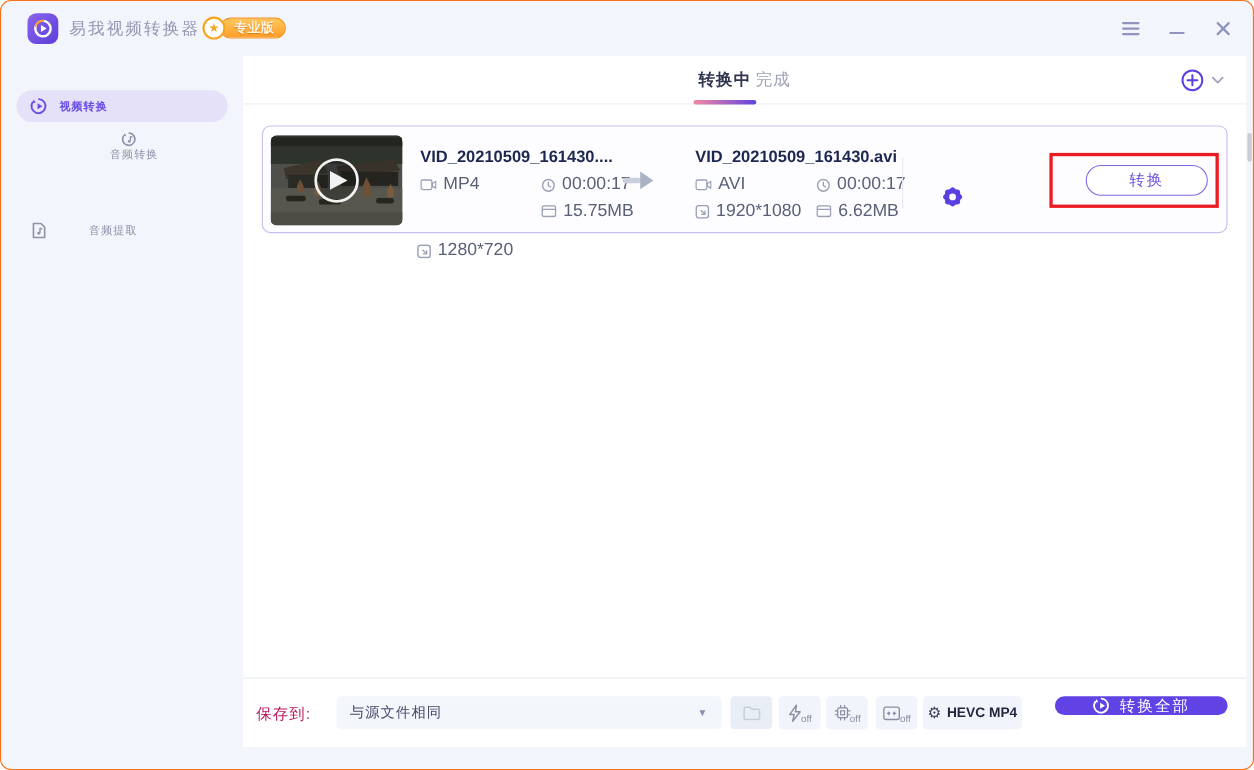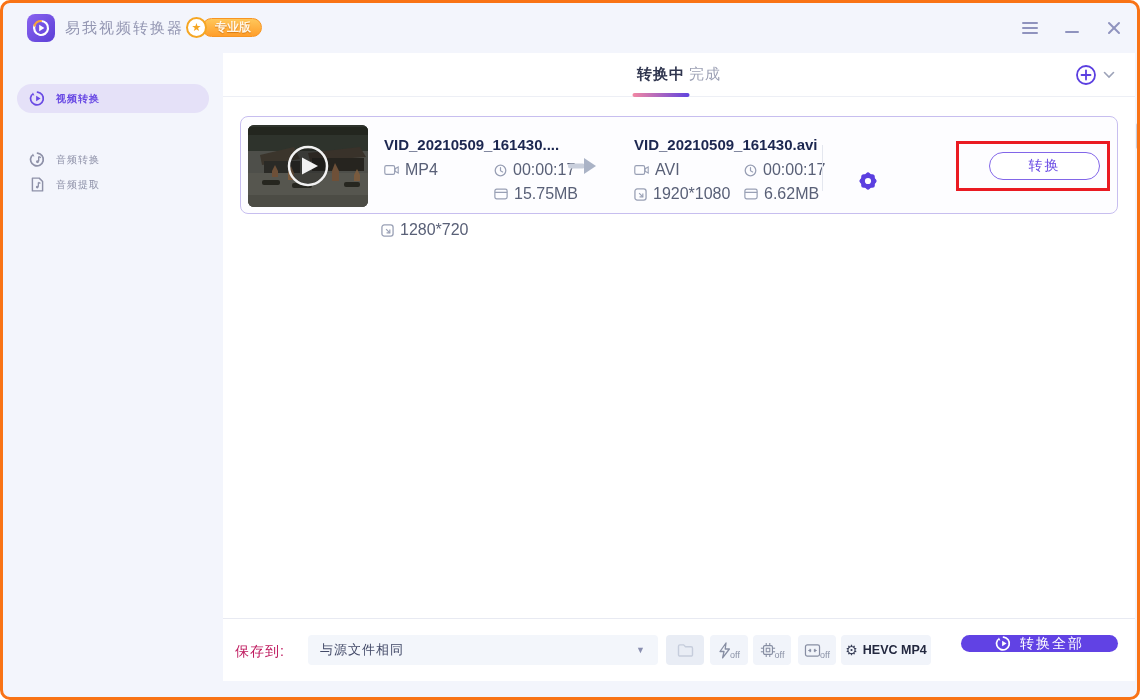--- a/index.html
+++ b/index.html
@@ -1,17 +1,17 @@
 <!DOCTYPE html>
 <html><head>
 <meta charset="utf-8">
 <style>
   * { margin:0; padding:0; box-sizing:border-box; }
   html,body { width:1140px; height:700px; background:#fff; font-family:"Liberation Sans","DejaVu Sans",sans-serif; }
-  .window{ position:relative; width:1140px; height:700px; background:#F3F5FC; border:3px solid #f97316; border-radius:10px; overflow:hidden;padding-left:33px; }
+  .window{ position:relative; width:1140px; height:700px; background:#F3F5FC; border:1px solid #f97316; border-radius:10px; overflow:hidden;padding-left:33px; }
 
   
   .header{ position:absolute; left:0; top:0; width:1140px; height:50px; display:flex; align-items:center; }
   .applogo{ position:absolute; left:24px; top:11px; width:28px; height:28px; border-radius:8px;
             background:linear-gradient(135deg,#8A63F0,#5B3FD6); display:flex; align-items:center; justify-content:center; }
   .app-title{ position:absolute; left:62px; top:0; height:50px; display:flex; align-items:center;
               font-size:15px; letter-spacing:2px; color:#9396B2; }
   .badge-wrap{ position:absolute; left:183px; top:14px; display:flex; align-items:center; }
   .badge-star{ width:21px; height:21px; border-radius:50%; background:#fff; border:2px solid #F5A623;
                display:flex; align-items:center; justify-content:center; color:#F5A623; font-size:11px; z-index:2; }
@@ -120,31 +120,31 @@
 
   <div class="sidebar">
     <div class="side-item active" style="top:31px;">
       <svg width="17" height="17" viewBox="0 0 20 20">
         <path d="M10 2.5 A7.5 7.5 0 1 1 3 6" fill="none" stroke="#6A4BE4" stroke-width="2" stroke-linecap="round"></path>
         <path d="M4.6 2.8 L3 6 L6.4 6.6 Z" fill="#6A4BE4"></path>
         <path d="M8.4 6.8 L13.6 10 L8.4 13.2 Z" fill="#6A4BE4"></path>
       </svg>
       <span class="lbl">视频转换</span>
     </div>
-    <div class="side-item" style="top:92px;">
+    <div class="side-item" style="top:68px;flex-direction:column;">
       <svg width="17" height="17" viewBox="0 0 20 20">
         <path d="M10 2.5 A7.5 7.5 0 1 1 3 6" fill="none" stroke="#8E91A8" stroke-width="2" stroke-linecap="round"></path>
         <path d="M4.6 2.8 L3 6 L6.4 6.6 Z" fill="#8E91A8"></path>
         <line x1="11.4" y1="6.5" x2="11.4" y2="12" stroke="#8E91A8" stroke-width="1.6"></line>
         <path d="M11.4 6.5 l2.6 1.2" stroke="#8E91A8" stroke-width="1.6"></path>
         <circle cx="10" cy="12.6" r="1.7" fill="#8E91A8"></circle>
       </svg>
       <span class="lbl">音频转换</span>
     </div>
-    <div class="side-item" style="top:117px;">
+    <div class="side-item" style="top:144px;gap:27px;">
       <svg width="17" height="17" viewBox="0 0 20 20">
         <path d="M4 2.5 h8 l4 4 v11 h-12 z" fill="none" stroke="#8E91A8" stroke-width="1.7" stroke-linejoin="round"></path>
         <line x1="11" y1="7.5" x2="11" y2="12.5" stroke="#8E91A8" stroke-width="1.5"></line>
         <path d="M11 7.5 l2.4 1.1" stroke="#8E91A8" stroke-width="1.5"></path>
         <circle cx="9.7" cy="13" r="1.6" fill="#8E91A8"></circle>
       </svg>
       <span class="lbl">音频提取</span>
     </div>
   </div>
 

